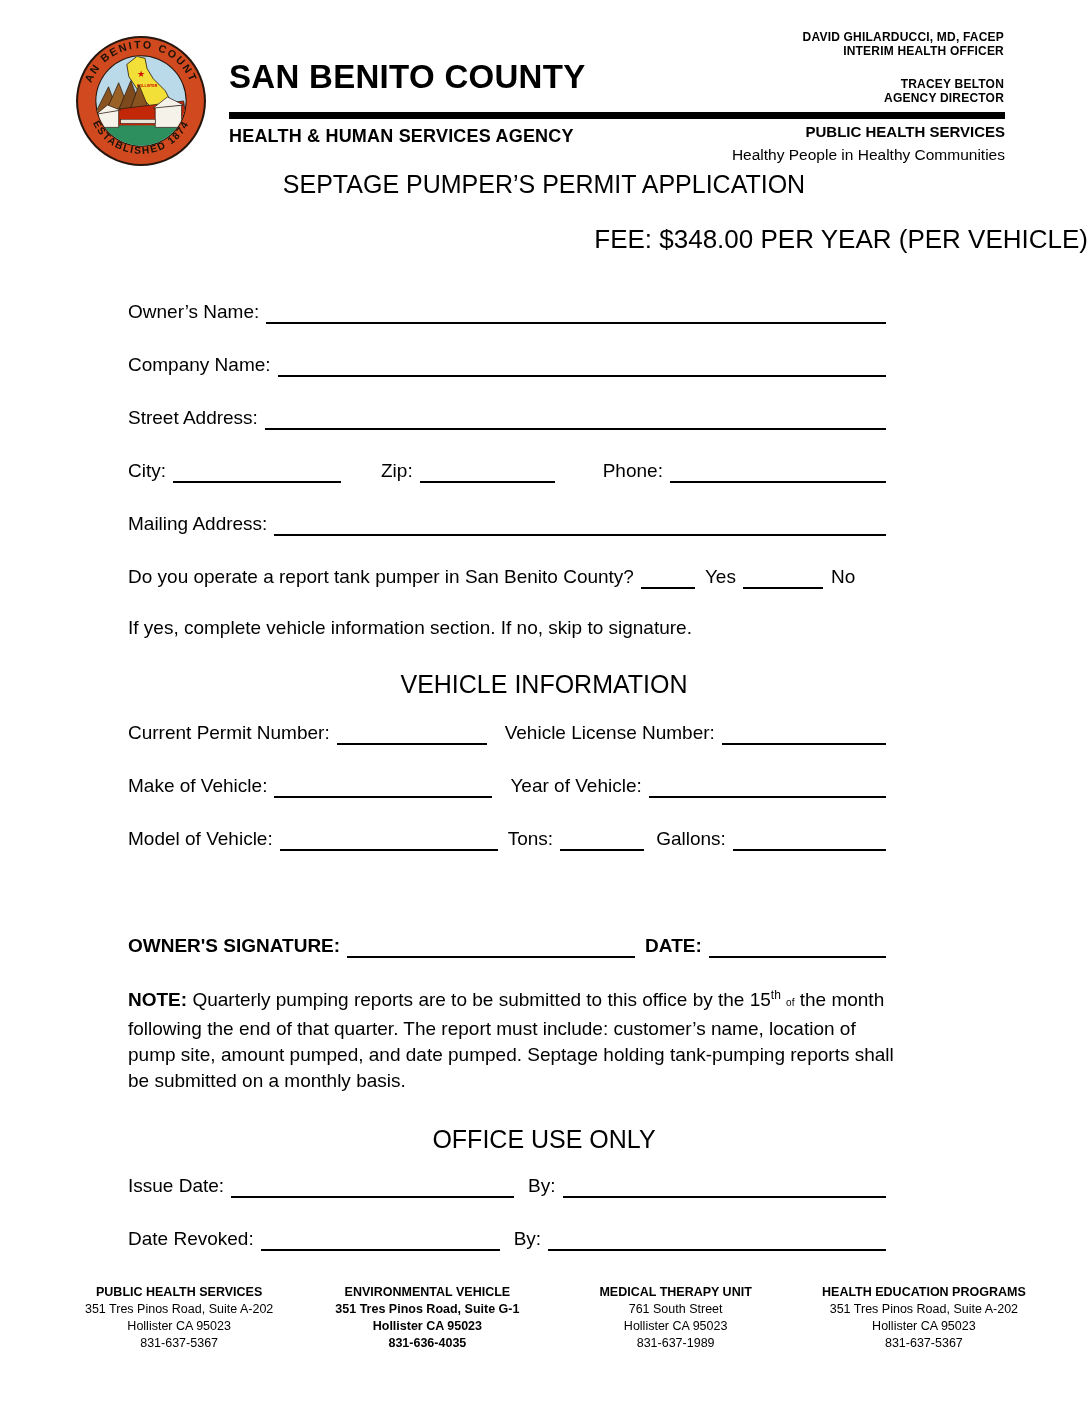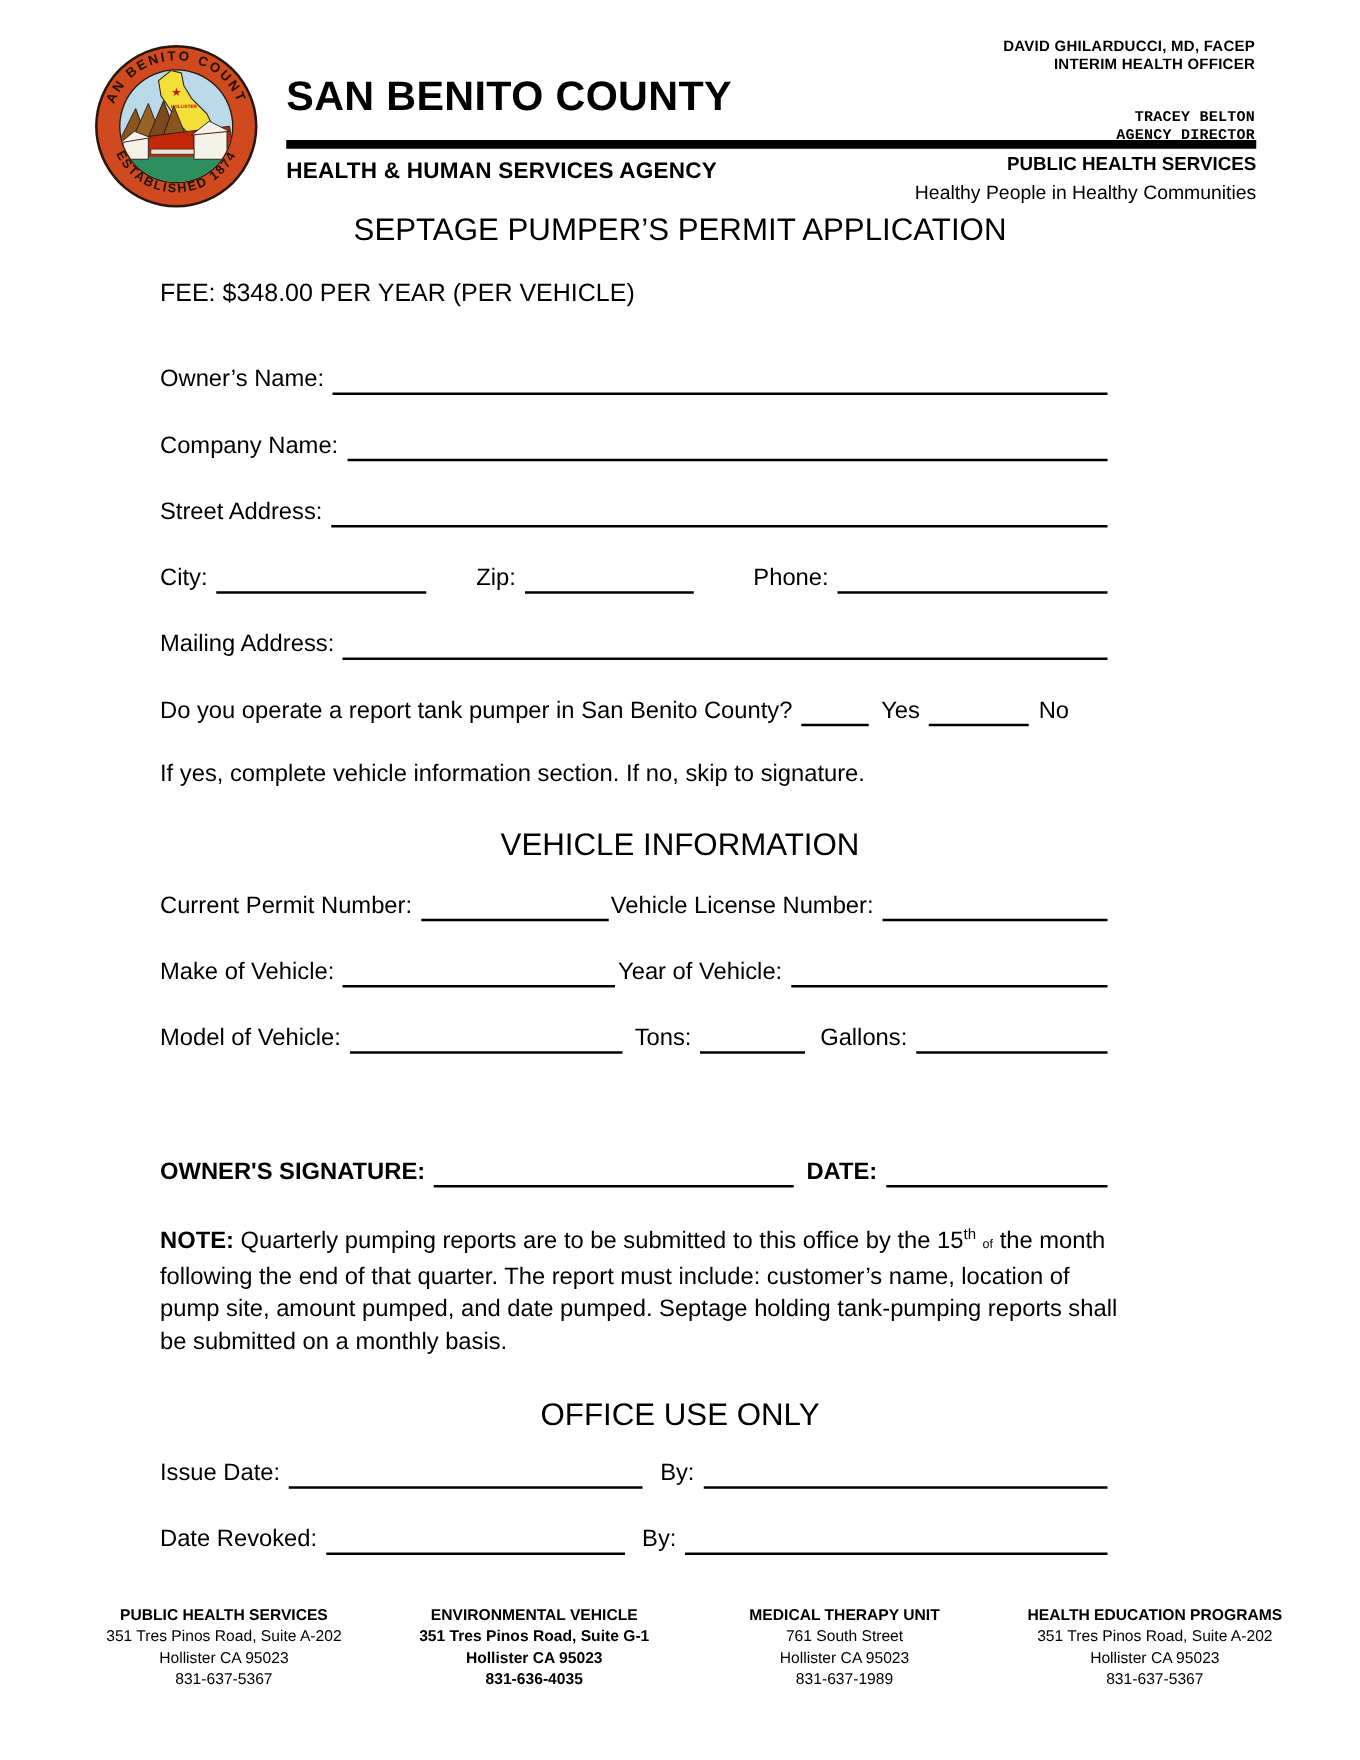--- a/index.html
+++ b/index.html
@@ -8,37 +8,37 @@
 
   
   .seal { position:absolute; left:74px; top:34px; width:134px; height:134px; }
   .ring-text { font-family:"Liberation Sans", sans-serif; font-weight:bold; fill:#1a1208; }
   .county-name { position:absolute; left:229px; top:58px; font-size:33px; font-weight:bold; letter-spacing:.3px; }
   .hdr-rule { position:absolute; left:229px; top:112px; width:776px; height:7px; background:#000; }
   .agency-name { position:absolute; left:229px; top:126px; font-size:18px; font-weight:bold; letter-spacing:.2px; }
   .officer-block, .director-block { position:absolute; right:84px; text-align:right;
       font-size:12px; font-weight:bold; line-height:14px; letter-spacing:.2px; }
   .officer-block { top:30px; }
-  .director-block { top:87px;font-family:Liberation Mono, monospace; }
+  .director-block { top:77px; }
   .division { position:absolute; right:83px; top:123px; font-size:15px; font-weight:bold; }
   .tagline { position:absolute; right:83px; top:146px; font-size:15.5px; }
 
   
   .content { position:absolute; left:0; top:170px; width:1088px; }
   .doc-title, .sec-title { text-align:center; font-size:25px; font-weight:normal; margin:0; }
-  .fee { margin:25px 0 0 128px; font-size:20px; }
+  .fee { margin:25px 0 0 128px; font-size:26px;text-align:right; }
   .frow { display:flex; align-items:flex-end; margin:27px 202px 0 128px; font-size:19px; line-height:24px; }
   .lbl { white-space:nowrap; }
   .bl { font-weight:bold; }
   .fill { border-bottom:2px solid #000; height:24px; margin-left:7px; }
   .grow { flex:1; }
   .w54{width:54px} .w80{width:80px} .w84{width:84px} .w135{width:135px} .w150{width:150px}
   .w168{width:168px} .w218{width:218px} .w239{width:239px} .w283{width:283px} .w288{width:288px}
   .ml8{margin-left:8px} .ml10{margin-left:10px} .ml12{margin-left:12px} .ml14{margin-left:14px}
-  .ml18{margin-left:2px} .ml40{margin-left:40px} .ml48{margin-left:48px}
+  .ml18{margin-left:18px} .ml40{margin-left:40px} .ml48{margin-left:48px}
   .mt20{margin-top:20px} .mt18{margin-top:18px} .mt43{margin-top:43px} .mt81{margin-top:81px}
   .plain-row { margin:27px 160px 0 128px; font-size:19px; line-height:24px; }
   .sec-title.vehicle { margin-top:30px; }
   .sec-title.office { margin-top:31px; }
   .note { margin:24px 180px 0 128px; font-size:19px; line-height:26px; }
   .note sup { font-size:12px; }
   .small-of { font-size:10px; }
 
   
   .footer { position:absolute; left:55px; top:1284px; width:993px; display:flex; }

